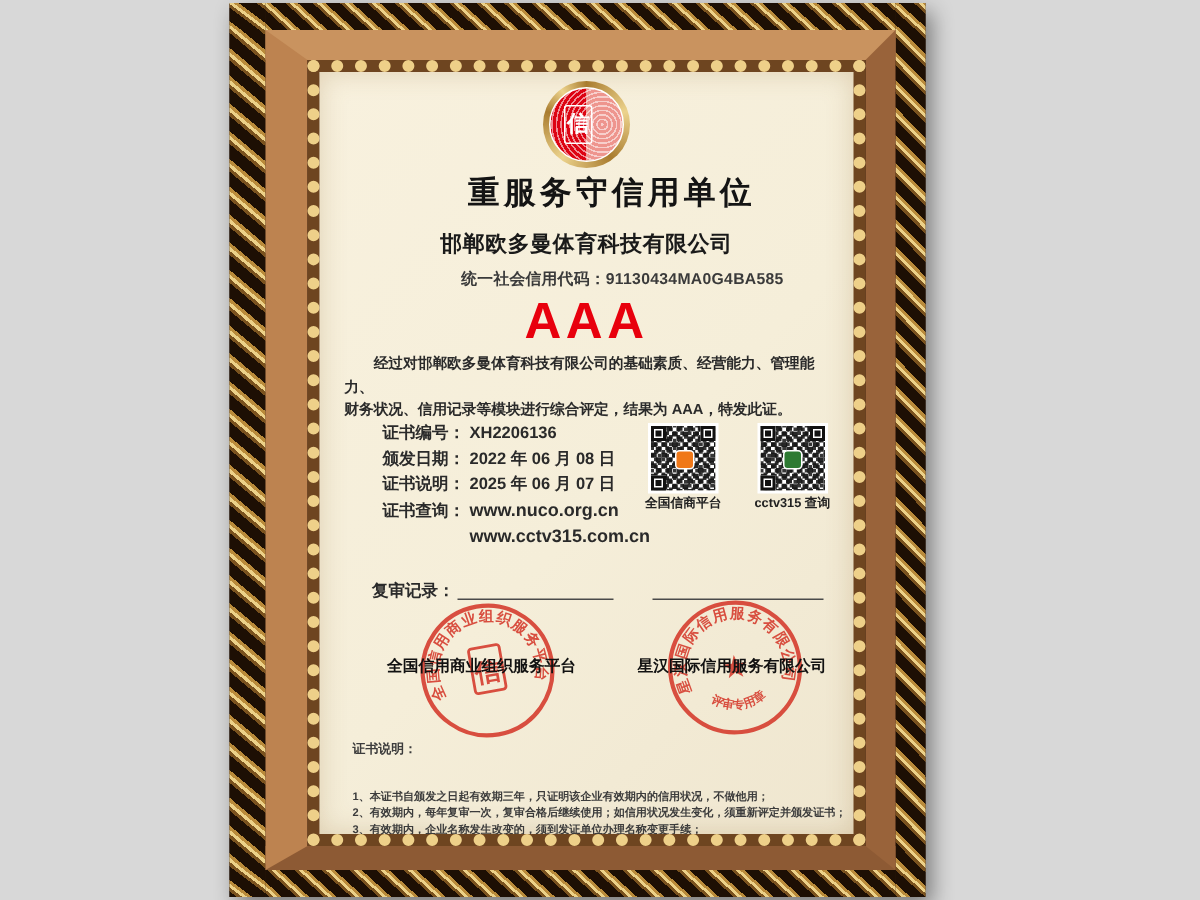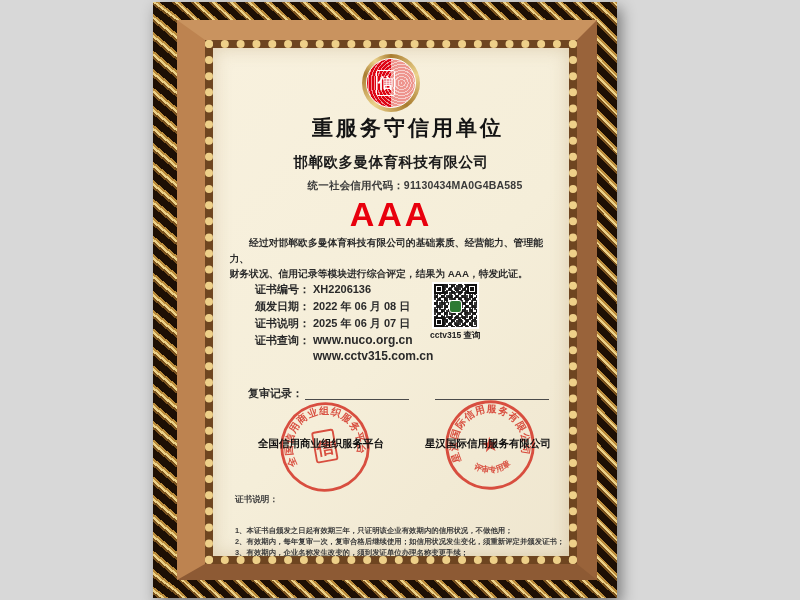--- a/index.html
+++ b/index.html
@@ -160,20 +160,29 @@
             <span class="lbl"></span><span class="val">www.cctv315.com.cn</span>
           </div>
         </div>
 
         <div class="qr-group">
           <div class="qr-item">
             <div class="qr">
               <i class="finder f1"></i>
               <i class="finder f2"></i>
               <i class="finder f3"></i>
+              <i class="qr-logo" style="background:#f07818"></i>
+            </div>
+            <div class="qr-label">全国信商平台</div>
+          </div>
+          <div class="qr-item">
+            <div class="qr">
+              <i class="finder f1"></i>
+              <i class="finder f2"></i>
+              <i class="finder f3"></i>
               <i class="qr-logo" style="background:#2d7a32"></i>
             </div>
             <div class="qr-label">cctv315 查询</div>
           </div>
         </div>
 
         <div class="review-row">
           <span class="review-lbl">复审记录：</span>
           <span class="uline u1"></span>
           <span class="uline u2"></span>

